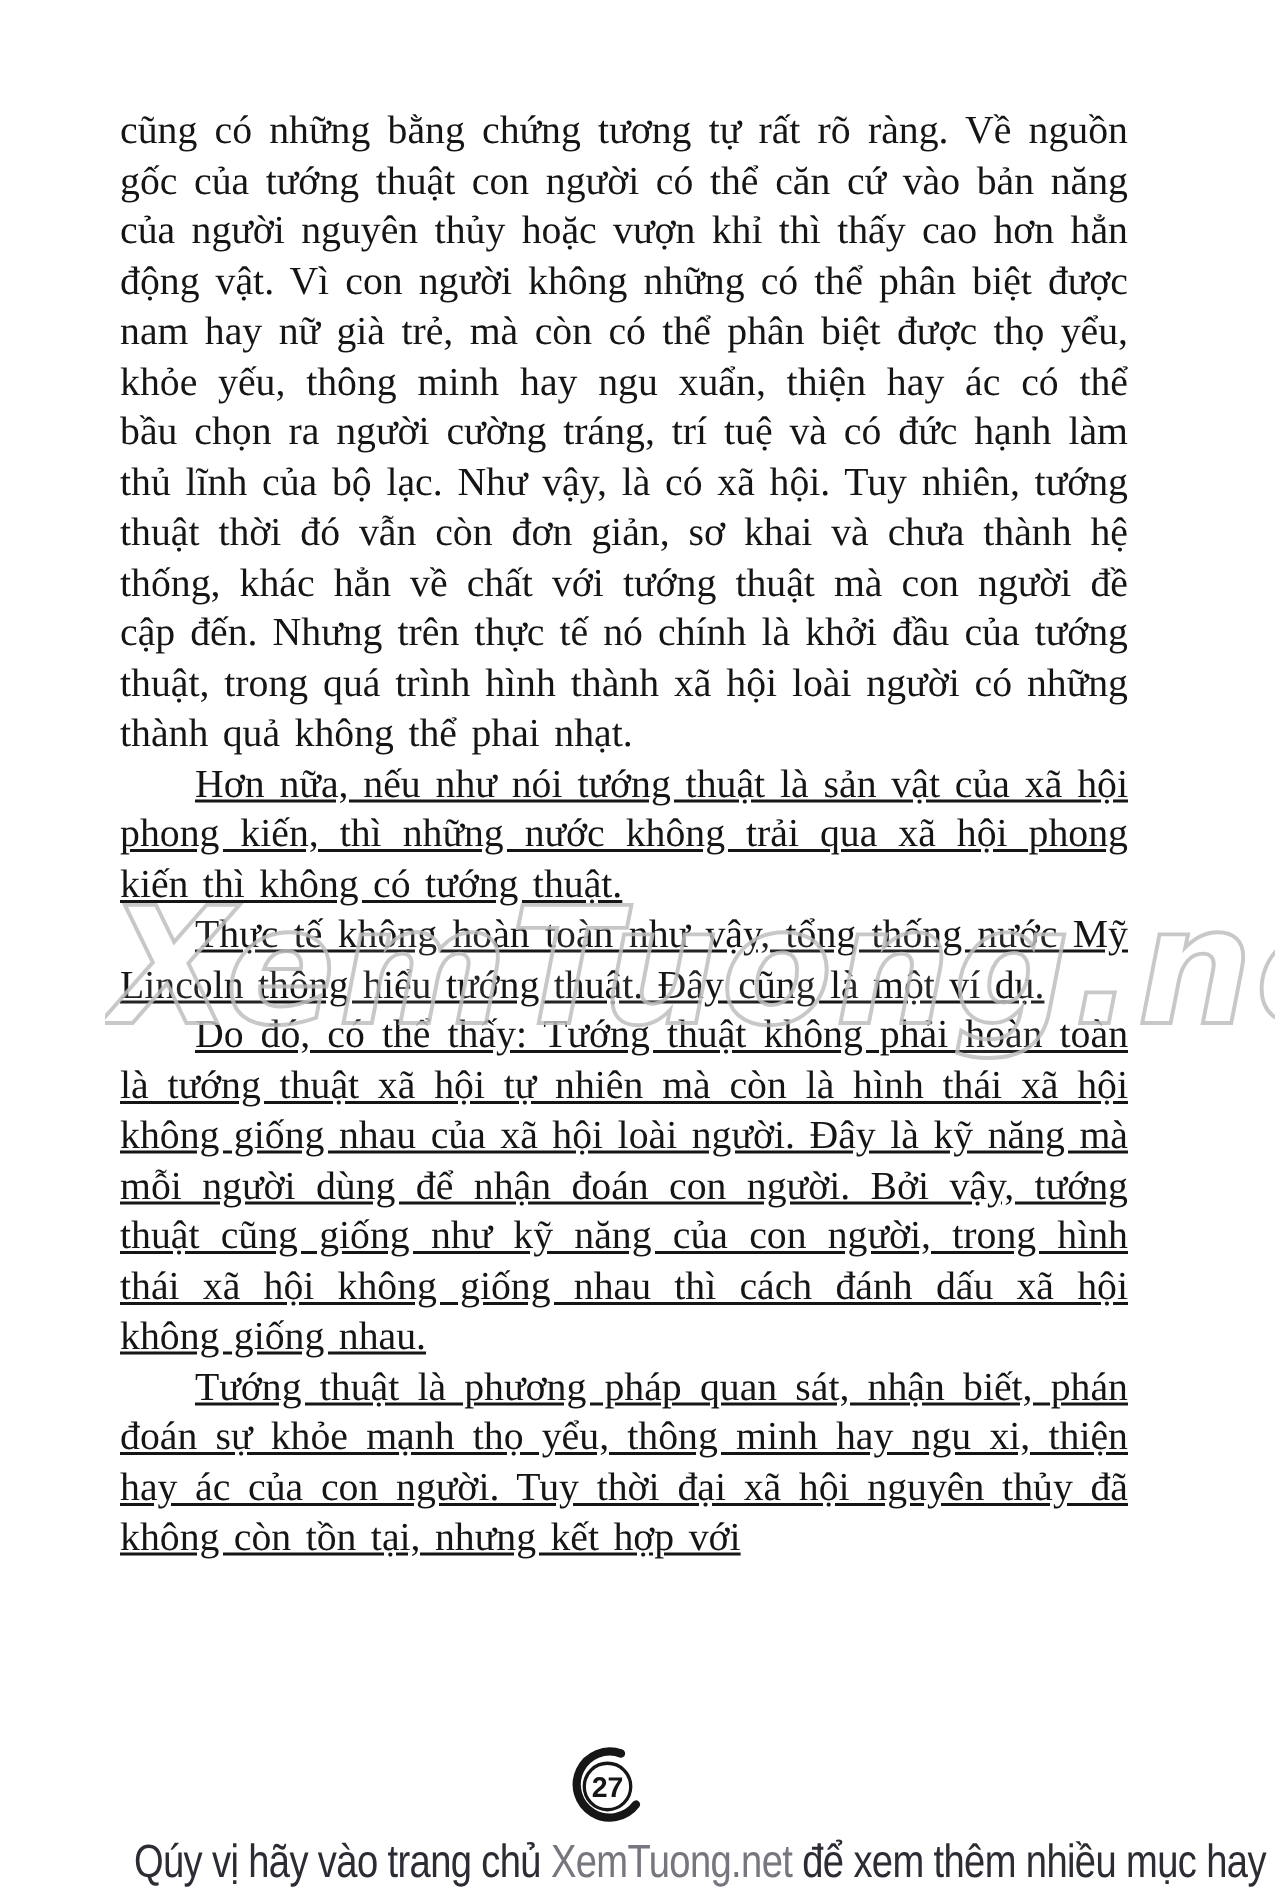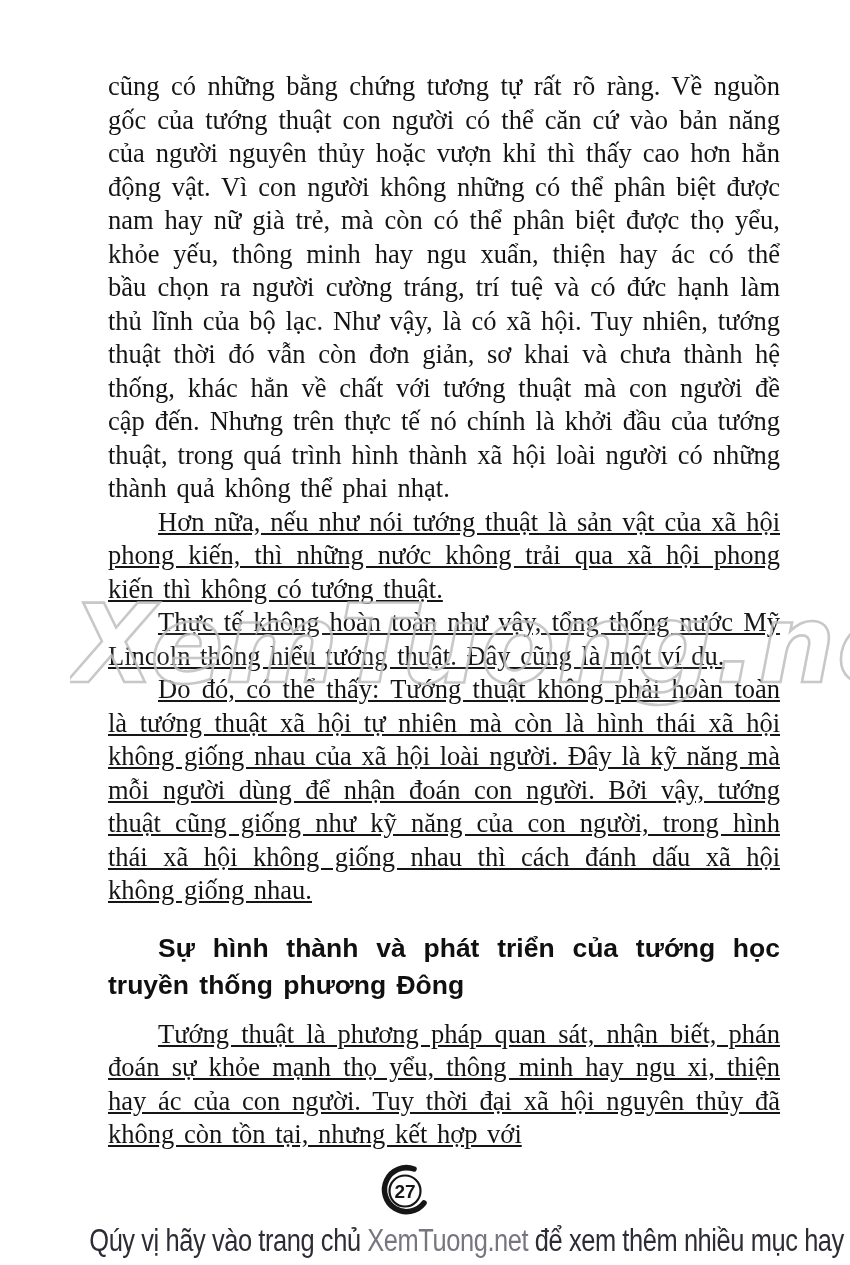--- a/index.html
+++ b/index.html
@@ -9,21 +9,21 @@
   body {
     width: 850px;
     height: 1265px;
     background: #ffffff;
     position: relative;
     overflow: hidden;
     font-family: "Liberation Serif", serif;
   }
   .page-content {
     position: absolute;
-    left: 108px;
+    left: 80px;
     top: 70px;
     width: 672px;
     color: #151515;
     font-size: 26.5px;
     line-height: 33.5px;
     text-align: justify;
     word-spacing: 3px;
     z-index: 1;
   }
   .para {
@@ -100,21 +100,20 @@
   }
 </style>
 </head>
 <body>
 
 <div class="page-content">
   <p class="para">cũng có những bằng chứng tương tự rất rõ ràng. Về nguồn gốc của tướng thuật con người có thể căn cứ vào bản năng của người nguyên thủy hoặc vượn khỉ thì thấy cao hơn hẳn động vật. Vì con người không những có thể phân biệt được nam hay nữ già trẻ, mà còn có thể phân biệt được thọ yểu, khỏe yếu, thông minh hay ngu xuẩn, thiện hay ác có thể bầu chọn ra người cường tráng, trí tuệ và có đức hạnh làm thủ lĩnh của bộ lạc. Như vậy, là có xã hội. Tuy nhiên, tướng thuật thời đó vẫn còn đơn giản, sơ khai và chưa thành hệ thống, khác hẳn về chất với tướng thuật mà con người đề cập đến. Nhưng trên thực tế nó chính là khởi đầu của tướng thuật, trong quá trình hình thành xã hội loài người có những thành quả không thể phai nhạt.</p>
   <p class="para indent">Hơn nữa, nếu như nói tướng thuật là sản vật của xã hội phong kiến, thì những nước không trải qua xã hội phong kiến thì không có tướng thuật.</p>
   <p class="para indent">Thực tế không hoàn toàn như vậy, tổng thống nước Mỹ Lincoln thông hiểu tướng thuật. Đây cũng là một ví dụ.</p>
   <p class="para indent">Do đó, có thể thấy: Tướng thuật không phải hoàn toàn là tướng thuật xã hội tự nhiên mà còn là hình thái xã hội không giống nhau của xã hội loài người. Đây là kỹ năng mà mỗi người dùng để nhận đoán con người. Bởi vậy, tướng thuật cũng giống như kỹ năng của con người, trong hình thái xã hội không giống nhau thì cách đánh dấu xã hội không giống nhau.</p>
-  <h2 class="section-heading">Sự hình thành và phát triển của tướng học truyền thống phương Đông</h2>
   <p class="para indent">Tướng thuật là phương pháp quan sát, nhận biết, phán đoán sự khỏe mạnh thọ yểu, thông minh hay ngu xi, thiện hay ác của con người. Tuy thời đại xã hội nguyên thủy đã không còn tồn tại, nhưng kết hợp với</p>
 </div>
 
 <svg class="watermark" width="790" height="165" viewBox="0 0 790 165">
   <text x="2" y="122">XemTuong.net</text>
 </svg>
 
 <svg class="page-number-badge" width="58" height="58" viewBox="0 0 58 58">
   <path d="M 37 7 A 22 22 0 1 0 47 41" fill="none" stroke="#161616" stroke-width="5.5" stroke-linecap="round"></path>
   <circle cx="28" cy="29" r="15.5" fill="none" stroke="#161616" stroke-width="2.2"></circle>

